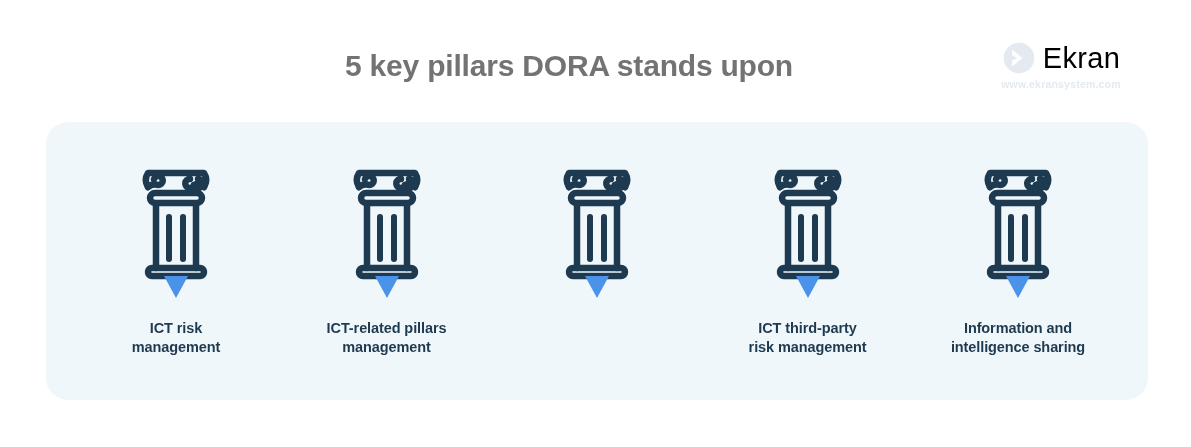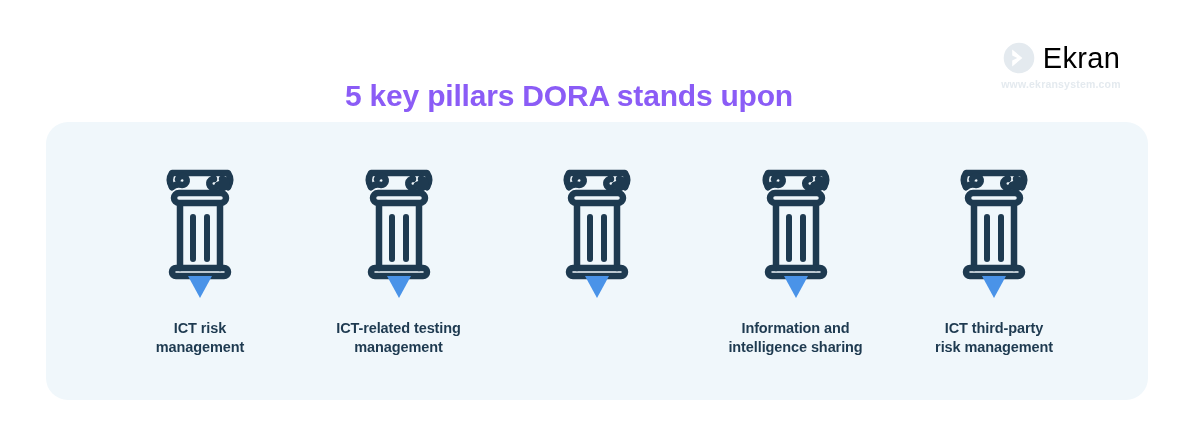--- a/index.html
+++ b/index.html
@@ -19,23 +19,22 @@
 
   
   .title {
     position:absolute;
     left:0; top:47px;
     width:1138px;
     text-align:center;
     font-size:30px;
     font-weight:bold;
     letter-spacing:-0.2px;
-    color:#8b5cf6;
+    color:#737373;
     line-height:1.25;
-    margin-top:30px;
   }
 
   
   .brand {
     position:absolute;
     right:55px; top:40px;
     width:150px;
     text-align:center;
     user-select:none;
   }
@@ -72,21 +71,21 @@
   }
 
   
   .pillars {
     position:absolute;
     left:46px; top:122px;
     width:1102px; height:278px;
     display:flex;
     align-items:flex-start;
     justify-content:space-between;
-    padding:0 56px;
+    padding:0 32px;
   }
   .pillar {
     width:196px;
     display:flex;
     flex-direction:column;
     align-items:center;
   }
   .pillar-icon {
     margin-top:43px;
     width:96px;
@@ -153,39 +152,58 @@
           <path d="M20 22 a10 10 0 0 1 10 -2 a4.5 4.5 0 1 0 -4 -6"></path>
           <rect x="22" y="28" width="52" height="10" rx="5"></rect>
           <path d="M28 40 v63"></path>
           <path d="M68 40 v63"></path>
           <rect x="20" y="103" width="56" height="8" rx="4"></rect>
           <path d="M41 52 v42" stroke-width="6"></path>
           <path d="M55 52 v42" stroke-width="6"></path>
         </g>
         <path d="M36 111 L60 111 L48 133 Z" fill="#4a93e8"></path>
       </svg>
-      <div class="pillar-label">ICT-related testing
+      <div class="pillar-label">ICT-related pillars
 management</div>
     </div>
 
     <div class="pillar">
       <svg class="pillar-icon" viewBox="0 0 96 140">
         <g fill="none" stroke="#1e3a50" stroke-width="6.5" stroke-linecap="round" stroke-linejoin="round">
           <path d="M20 22 a13 13 0 0 1 0-14 h56 a13 13 0 0 1 0 14 a10 10 0 0 0 -10 -2 a4.5 4.5 0 1 1 -4 -6"></path>
           <path d="M76 22 a10 10 0 0 0 -10 -2 a4.5 4.5 0 1 0 4 -6"></path>
           <path d="M20 22 a10 10 0 0 1 10 -2 a4.5 4.5 0 1 0 -4 -6"></path>
           <rect x="22" y="28" width="52" height="10" rx="5"></rect>
           <path d="M28 40 v63"></path>
           <path d="M68 40 v63"></path>
           <rect x="20" y="103" width="56" height="8" rx="4"></rect>
           <path d="M41 52 v42" stroke-width="6"></path>
           <path d="M55 52 v42" stroke-width="6"></path>
         </g>
         <path d="M36 111 L60 111 L48 133 Z" fill="#4a93e8"></path>
       </svg>
+    </div>
+
+    <div class="pillar">
+      <svg class="pillar-icon" viewBox="0 0 96 140">
+        <g fill="none" stroke="#1e3a50" stroke-width="6.5" stroke-linecap="round" stroke-linejoin="round">
+          <path d="M20 22 a13 13 0 0 1 0-14 h56 a13 13 0 0 1 0 14 a10 10 0 0 0 -10 -2 a4.5 4.5 0 1 1 -4 -6"></path>
+          <path d="M76 22 a10 10 0 0 0 -10 -2 a4.5 4.5 0 1 0 4 -6"></path>
+          <path d="M20 22 a10 10 0 0 1 10 -2 a4.5 4.5 0 1 0 -4 -6"></path>
+          <rect x="22" y="28" width="52" height="10" rx="5"></rect>
+          <path d="M28 40 v63"></path>
+          <path d="M68 40 v63"></path>
+          <rect x="20" y="103" width="56" height="8" rx="4"></rect>
+          <path d="M41 52 v42" stroke-width="6"></path>
+          <path d="M55 52 v42" stroke-width="6"></path>
+        </g>
+        <path d="M36 111 L60 111 L48 133 Z" fill="#4a93e8"></path>
+      </svg>
+      <div class="pillar-label">ICT third-party
+risk management</div>
     </div>
 
     <div class="pillar">
       <svg class="pillar-icon" viewBox="0 0 96 140">
         <g fill="none" stroke="#1e3a50" stroke-width="6.5" stroke-linecap="round" stroke-linejoin="round">
           <path d="M20 22 a13 13 0 0 1 0-14 h56 a13 13 0 0 1 0 14 a10 10 0 0 0 -10 -2 a4.5 4.5 0 1 1 -4 -6"></path>
           <path d="M76 22 a10 10 0 0 0 -10 -2 a4.5 4.5 0 1 0 4 -6"></path>
           <path d="M20 22 a10 10 0 0 1 10 -2 a4.5 4.5 0 1 0 -4 -6"></path>
           <rect x="22" y="28" width="52" height="10" rx="5"></rect>
           <path d="M28 40 v63"></path>
@@ -193,33 +211,14 @@
           <rect x="20" y="103" width="56" height="8" rx="4"></rect>
           <path d="M41 52 v42" stroke-width="6"></path>
           <path d="M55 52 v42" stroke-width="6"></path>
         </g>
         <path d="M36 111 L60 111 L48 133 Z" fill="#4a93e8"></path>
       </svg>
       <div class="pillar-label">Information and
 intelligence sharing</div>
     </div>
 
-    <div class="pillar">
-      <svg class="pillar-icon" viewBox="0 0 96 140">
-        <g fill="none" stroke="#1e3a50" stroke-width="6.5" stroke-linecap="round" stroke-linejoin="round">
-          <path d="M20 22 a13 13 0 0 1 0-14 h56 a13 13 0 0 1 0 14 a10 10 0 0 0 -10 -2 a4.5 4.5 0 1 1 -4 -6"></path>
-          <path d="M76 22 a10 10 0 0 0 -10 -2 a4.5 4.5 0 1 0 4 -6"></path>
-          <path d="M20 22 a10 10 0 0 1 10 -2 a4.5 4.5 0 1 0 -4 -6"></path>
-          <rect x="22" y="28" width="52" height="10" rx="5"></rect>
-          <path d="M28 40 v63"></path>
-          <path d="M68 40 v63"></path>
-          <rect x="20" y="103" width="56" height="8" rx="4"></rect>
-          <path d="M41 52 v42" stroke-width="6"></path>
-          <path d="M55 52 v42" stroke-width="6"></path>
-        </g>
-        <path d="M36 111 L60 111 L48 133 Z" fill="#4a93e8"></path>
-      </svg>
-      <div class="pillar-label">ICT third-party
-risk management</div>
-    </div>
-
   </div>
 </div>
 
 </body></html>

